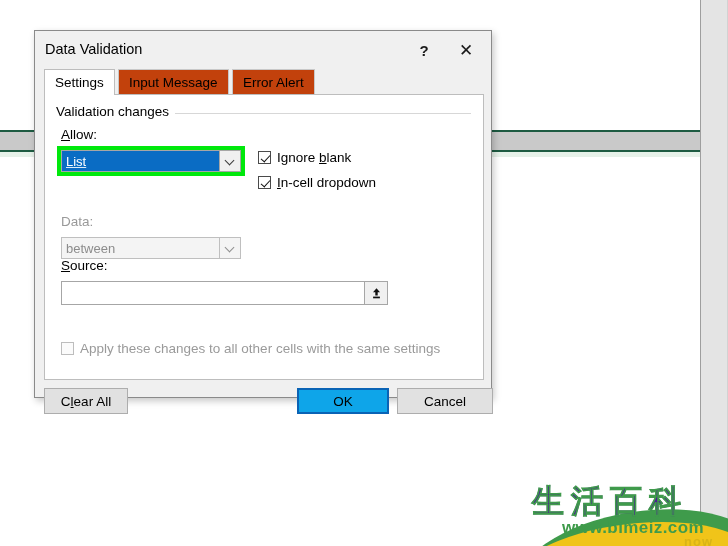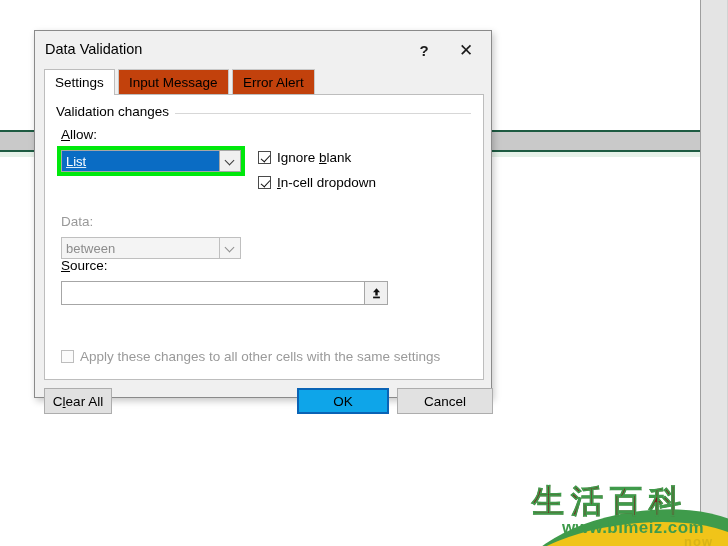--- a/index.html
+++ b/index.html
@@ -87,21 +87,21 @@
     background: #f0c419;
     border-radius: 50% 50% 0 0 / 100% 100% 0 0;
     transform: rotate(-7deg);
   }
   #wm-cn {
     position: absolute;
     left: 12px;
     top: 2px;
     font-size: 32px;
     letter-spacing: 7px;
-    color: #7f1d1d;
+    color: #4c1d95;
     font-family: "DejaVu Sans", sans-serif;
     font-weight: 600;
     -webkit-text-stroke: 0.6px #3f9b4b;
     white-space: nowrap;
   }
   #wm-url {
     position: absolute;
     left: 42px;
     top: 40px;
     font-size: 17px;
@@ -377,40 +377,40 @@
     height: 8px;
     border-right: 1.8px solid #111;
     border-bottom: 1.8px solid #111;
     transform: rotate(42deg);
   }
   .cbox.disabled { border-color: #bdbdbd; background: #fbfbfb; }
   .cbrow.disabled { color: #9a9a9a; }
 
   #ignore-blank-row    { left: 213px; top: 55px; }
   #incell-dropdown-row { left: 213px; top: 80px; }
-  #apply-all-row       { left: 16px; top: 254px; }
+  #apply-all-row       { left: 16px; top: 246px; }
 
   .ul { text-decoration: underline; }
 
   
   .btn {
     position: absolute;
     height: 26px;
     box-sizing: border-box;
     border: 1px solid #adadad;
     background: #e1e1e1;
     font-size: 13.5px;
     font-family: "Liberation Sans", sans-serif;
     color: #000;
     display: flex;
     align-items: center;
     justify-content: center;
     cursor: default;
   }
-  #clear-all-button { left: 9px;   top: 357px; width: 68px; }
+  #clear-all-button { left: 9px;   top: 357px; width: 84px; }
   #ok-button {
     left: 262px; top: 357px; width: 92px;
     border: 2px solid #0a63b5;
     background: #0ea5e9;
   }
   #cancel-button    { left: 362px; top: 357px; width: 96px; }
 </style>
 </head>
 <body>
 

